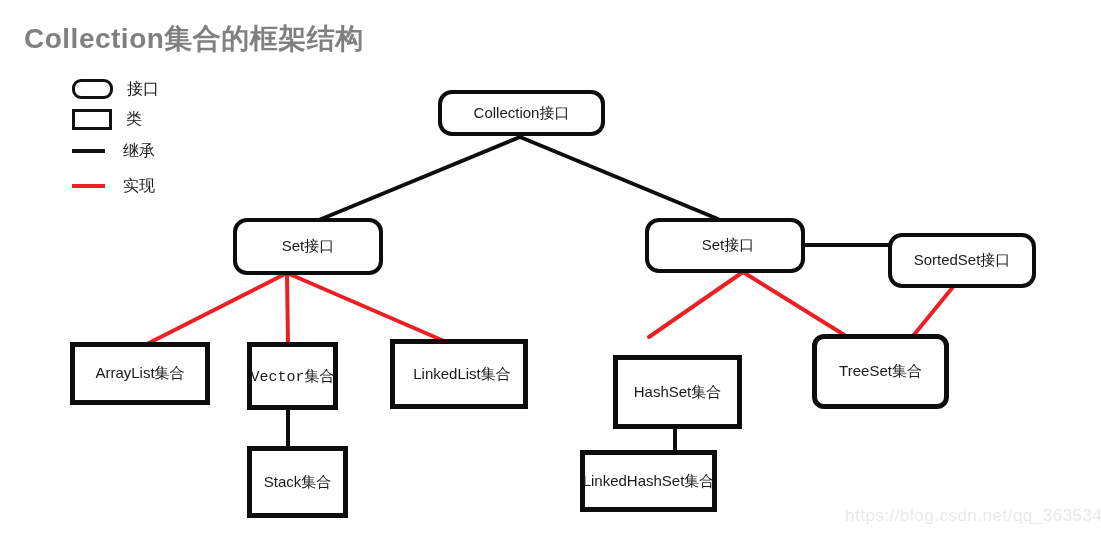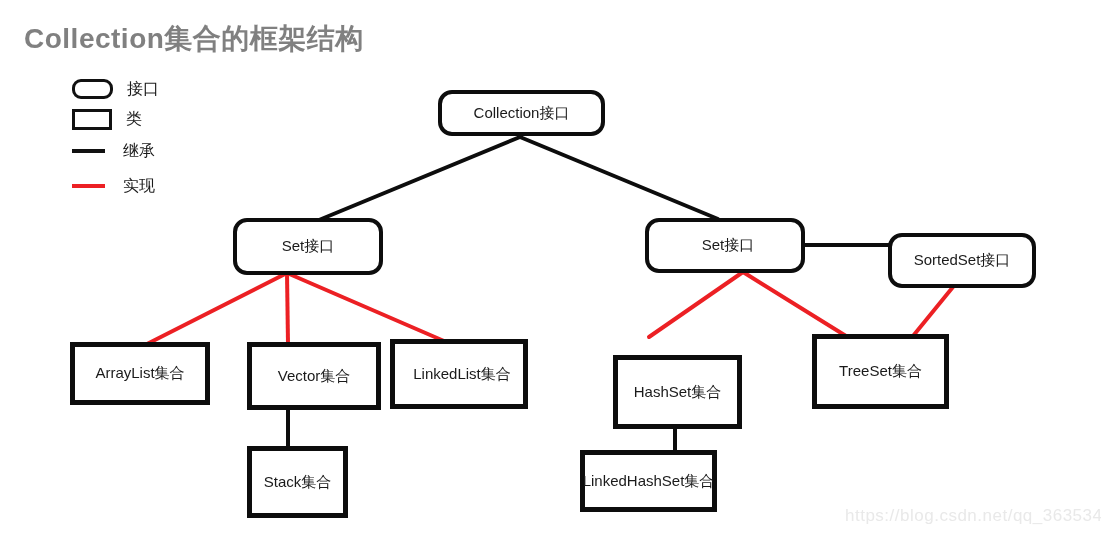--- a/index.html
+++ b/index.html
@@ -120,30 +120,30 @@
       </div>
       <div class="node interface" style="left: 645px; top: 218px; width: 160px; height: 55px; padding-left: 6px;">
         <span class="node-label">Set接口</span>
       </div>
       <div class="node interface" style="left: 888px; top: 217px; width: 148px; height: 55px; margin-top: 16px;">
         <span class="node-label">SortedSet接口</span>
       </div>
       <div class="node class" style="left: 70px; top: 342px; width: 140px; height: 63px; text-align: center;">
         <span class="node-label">ArrayList集合</span>
       </div>
-      <div class="node class" style="left: 247px; top: 342px; width: 134px; height: 68px;">
+      <div class="node class" style="left: 247px; top: 342px; width: 91px; height: 68px; font-family: Liberation Mono, monospace;">
         <span class="node-label">Vector集合</span>
       </div>
       <div class="node class" style="left: 390px; top: 339px; width: 138px; height: 70px; padding-left: 6px;">
         <span class="node-label">LinkedList集合</span>
       </div>
       <div class="node class" style="left: 613px; top: 335px; width: 129px; height: 74px; margin-top: 20px;">
         <span class="node-label">HashSet集合</span>
       </div>
-      <div class="node class" style="left: 812px; top: 334px; width: 137px; height: 75px;">
+      <div class="node class" style="left: 812px; top: 334px; width: 137px; height: 75px; border-radius: 12px;">
         <span class="node-label">TreeSet集合</span>
       </div>
       <div class="node class" style="left: 247px; top: 446px; width: 101px; height: 72px;">
         <span class="node-label">Stack集合</span>
       </div>
       <div class="node class" style="left: 580px; top: 450px; width: 137px; height: 62px; justify-content: center;">
         <span class="node-label">LinkedHashSet集合</span>
       </div>
     </div>
 

